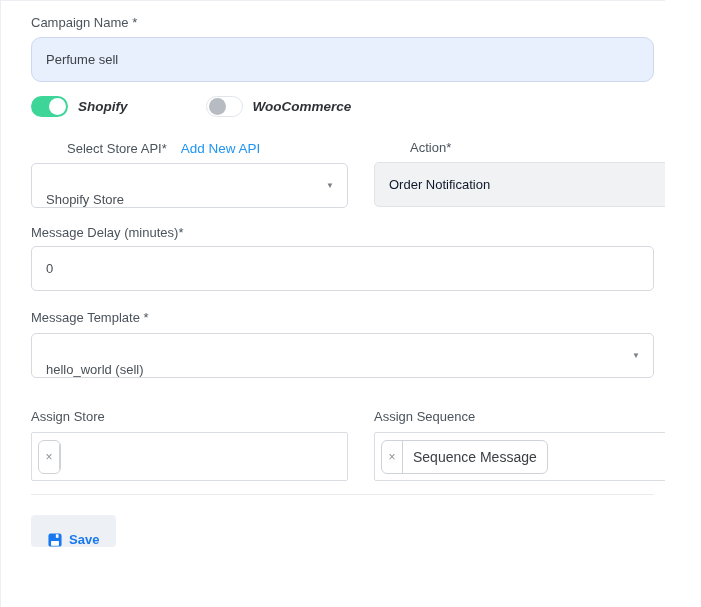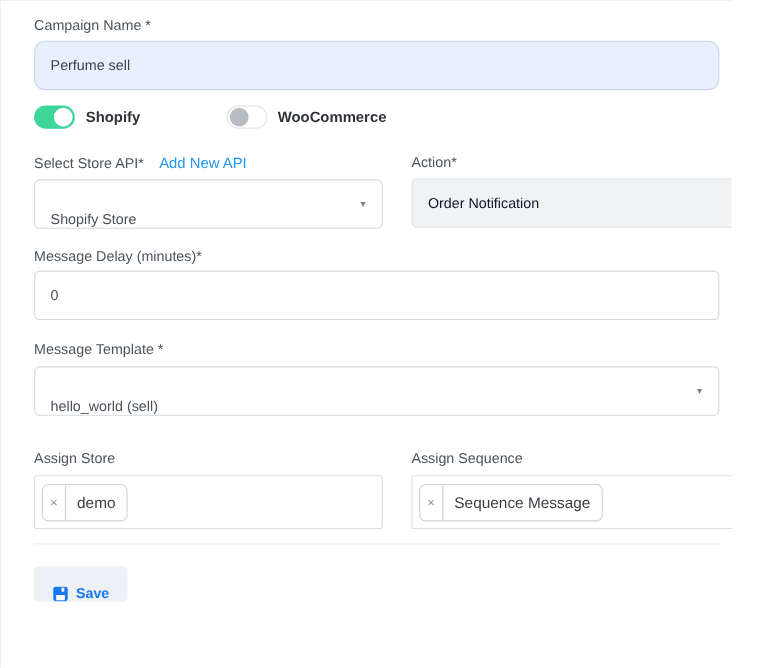--- a/index.html
+++ b/index.html
@@ -24,20 +24,21 @@
     display: block;
     font-size: 13px;
     color: #4b545c;
     line-height: 16px;
   }
   .label-row {
     display: flex;
     align-items: baseline;
     gap: 14px;
     line-height: 17px;
+    margin-left: 36px;
   }
   .link {
     color: var(--link, #2196f3);
     font-size: 13.5px;
     text-decoration: none;
     cursor: pointer;
   }
   .input, .selectbox {
     width: 100%;
     height: 45px;
@@ -77,21 +78,21 @@
     color: #7a8087;
     line-height: 1;
   }
   
   .toggle-row {
     display: flex;
     align-items: center;
     margin-top: 14px;
     height: 21px;
   }
-  .toggle-group { display: flex; align-items: center; gap: 10px; cursor: pointer; }
+  .toggle-group { display: flex; align-items: center; gap: 10px; cursor: pointer; font-style: italic; }
   .toggle-group.second { margin-left: 78px; }
   .toggle {
     width: 37px; height: 21px;
     border-radius: 11px;
     position: relative;
     flex: 0 0 auto;
   }
   .toggle.on { background: var(--toggle-on, #3dd598); }
   .toggle.off { background: #fff; border: 1px solid #e1e5e9; }
   .toggle .knob {
@@ -231,21 +232,20 @@
       <span>hello_world (sell)</span>
       <span class="caret">▼</span>
     </div>
 
     <div class="grid-2 mt-31">
       <div>
         <label class="field-label">Assign Store</label>
         <div class="tagbox mt-7">
           <span class="chip">
             <span class="chip-x">×</span>
-            <span class="chip-text">demo</span>
           </span>
         </div>
       </div>
       <div>
         <label class="field-label">Assign Sequence</label>
         <div class="tagbox mt-7">
           <span class="chip">
             <span class="chip-x">×</span>
             <span class="chip-text">Sequence Message</span>
           </span>

